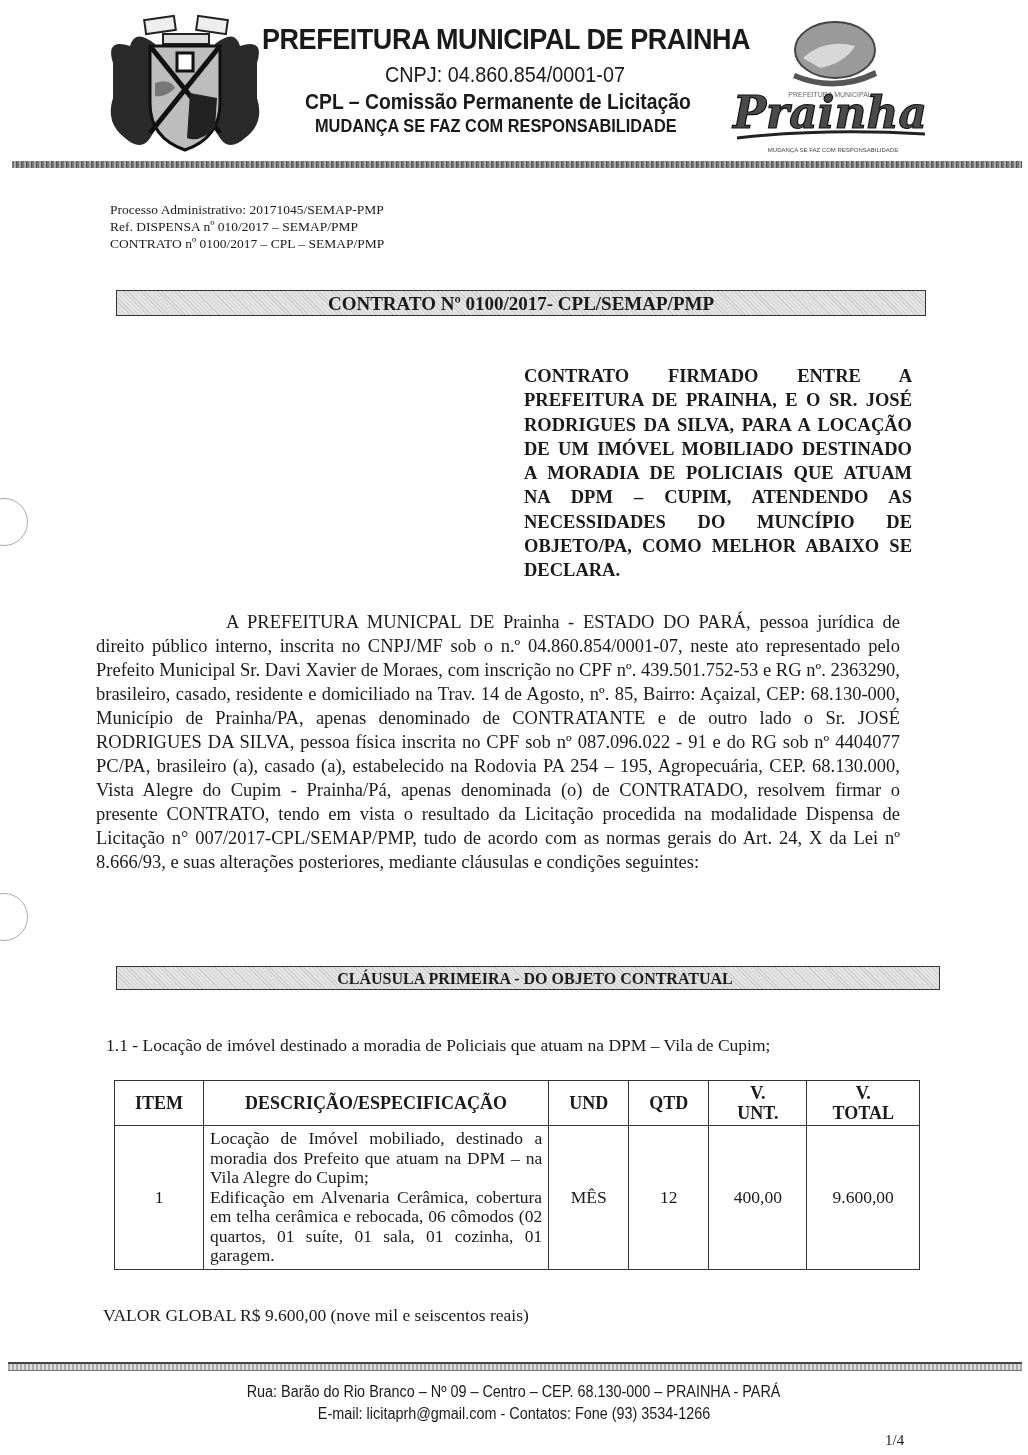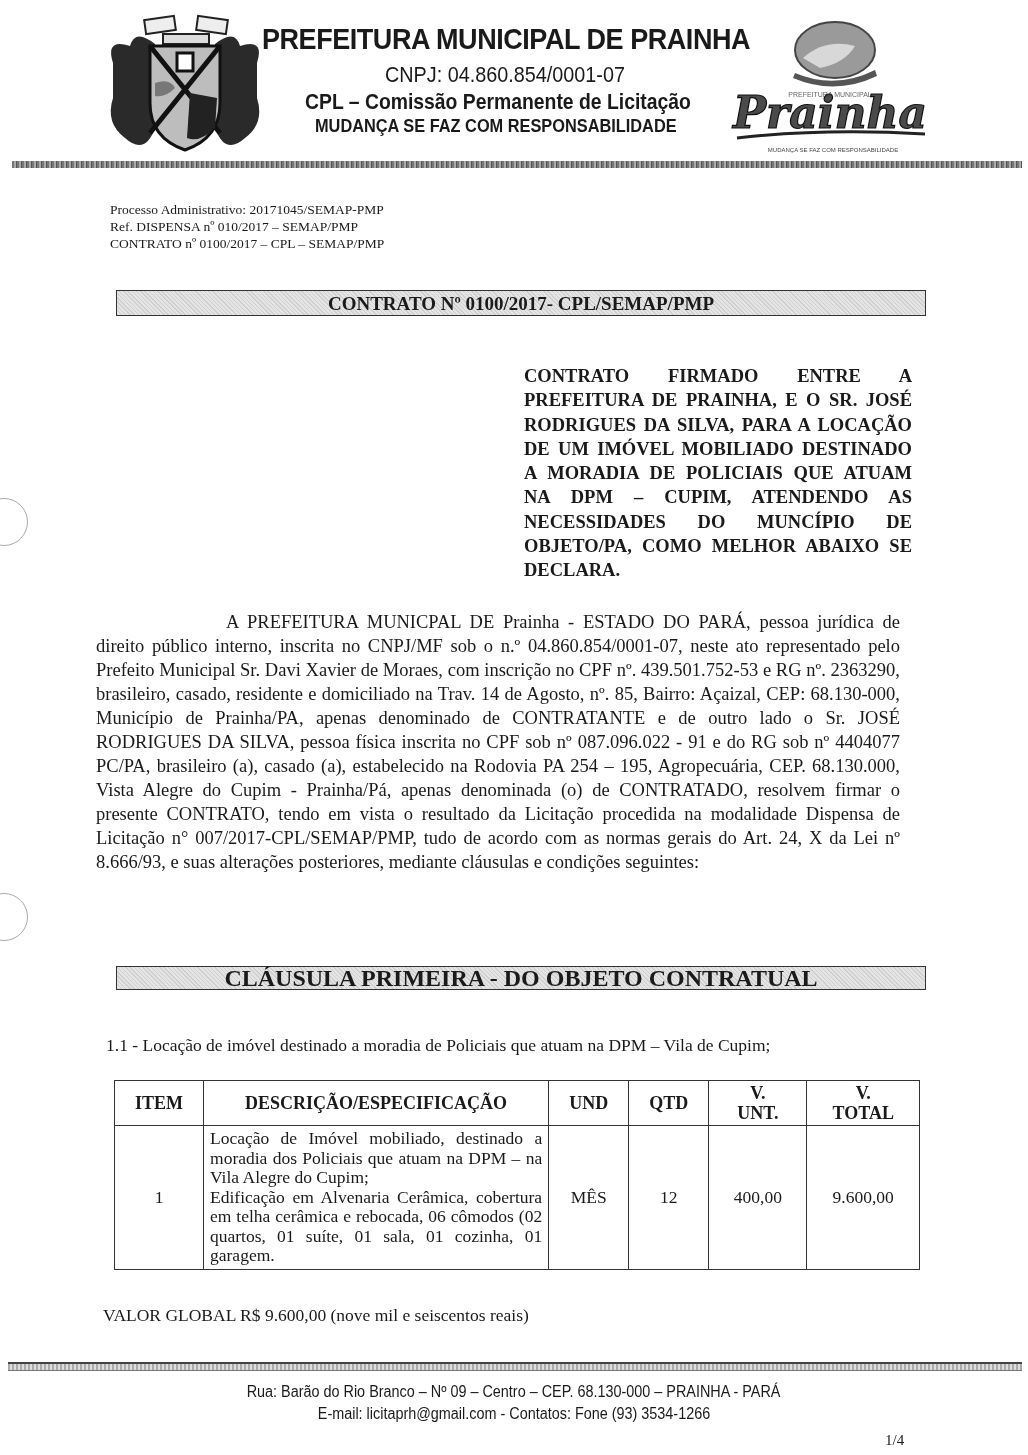--- a/index.html
+++ b/index.html
@@ -25,21 +25,21 @@
     background: repeating-linear-gradient(90deg, #777 0 2px, #aaa 2px 4px, #555 4px 5px); }
 
   
   .refs { left: 110px; top: 201px; font-size: 13.5px; line-height: 17px; }
 
   
   .bar { border: 1.5px solid #333; background:
       repeating-linear-gradient(45deg, #cfcfcf 0 1px, #e4e4e4 1px 3px);
     text-align: center; font-weight: bold; }
   .bar1 { left: 116px; top: 290px; width: 808px; height: 24px; font-size: 19px; line-height: 25px; }
-  .bar2 { left: 116px; top: 966px; width: 808px; height: 22px; font-size: 24px; line-height: 23px; }
+  .bar2 { left: 116px; top: 966px; width: 808px; height: 22px; font-size: 16px; line-height: 23px; padding-left: 14px; }
 
   
   .ementa { left: 524px; top: 364px; width: 388px; font-weight: bold; font-size: 18.5px;
     line-height: 24.3px; text-align: justify; text-align-last: left; }
 
   
   .para { left: 96px; top: 610px; width: 804px; font-size: 18.5px; line-height: 24px;
     text-align: justify; text-indent: 130px; }
 
   .item11 { left: 106px; top: 1035px; font-size: 17.5px; white-space: nowrap; }
@@ -140,21 +140,21 @@
       <th>UND</th>
       <th>QTD</th>
       <th>V. UNT.</th>
       <th>V. TOTAL</th>
     </tr>
   </thead>
   <tbody>
     <tr>
       <td>1</td>
       <td class="desc">
-        <div>Locação de Imóvel mobiliado, destinado a moradia dos Policiais que atuam na DPM – na Vila Alegre do Cupim;</div>
+        <div>Locação de Imóvel mobiliado, destinado a moradia dos Prefeito que atuam na DPM – na Vila Alegre do Cupim;</div>
         <div>Edificação em Alvenaria Cerâmica, cobertura em telha cerâmica e rebocada, 06 cômodos (02 quartos, 01 suíte, 01 sala, 01 cozinha, 01 garagem.</div>
       </td>
       <td>MÊS</td>
       <td>12</td>
       <td>400,00</td>
       <td>9.600,00</td>
     </tr>
   </tbody>
 </table>
 

